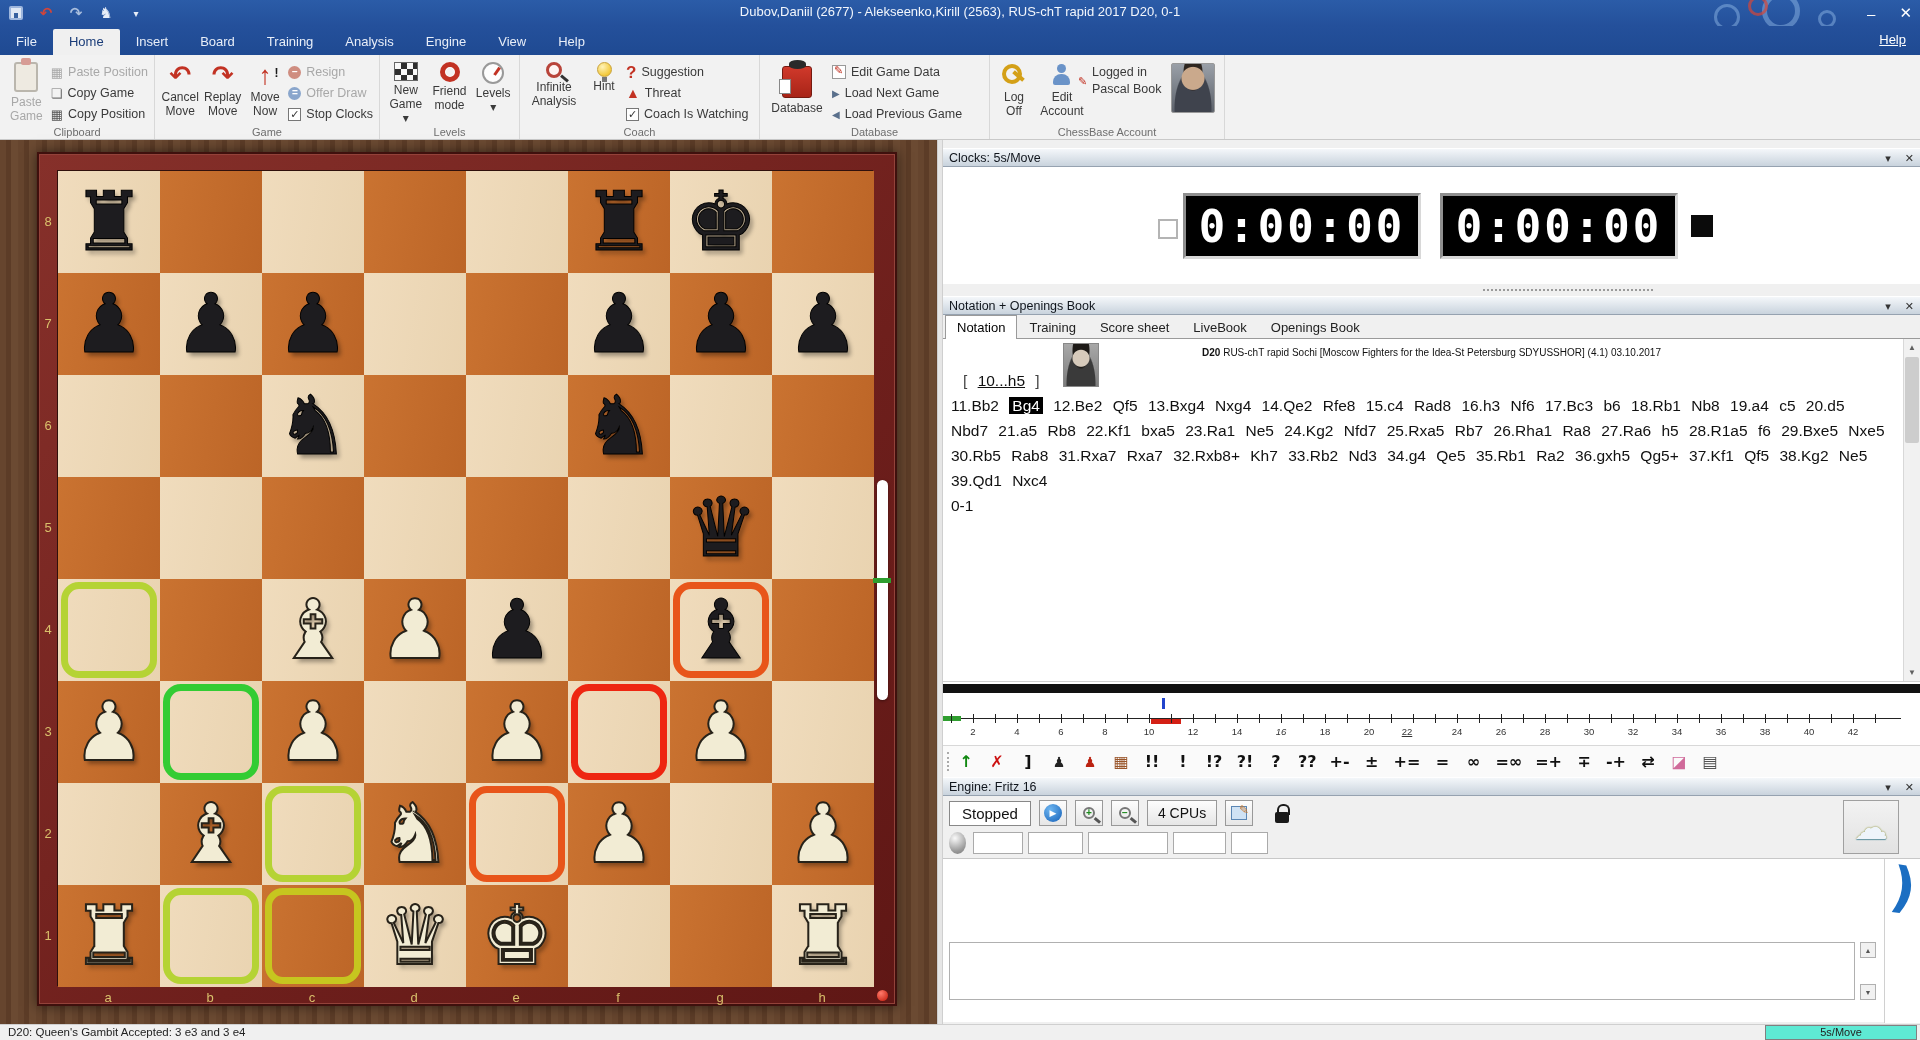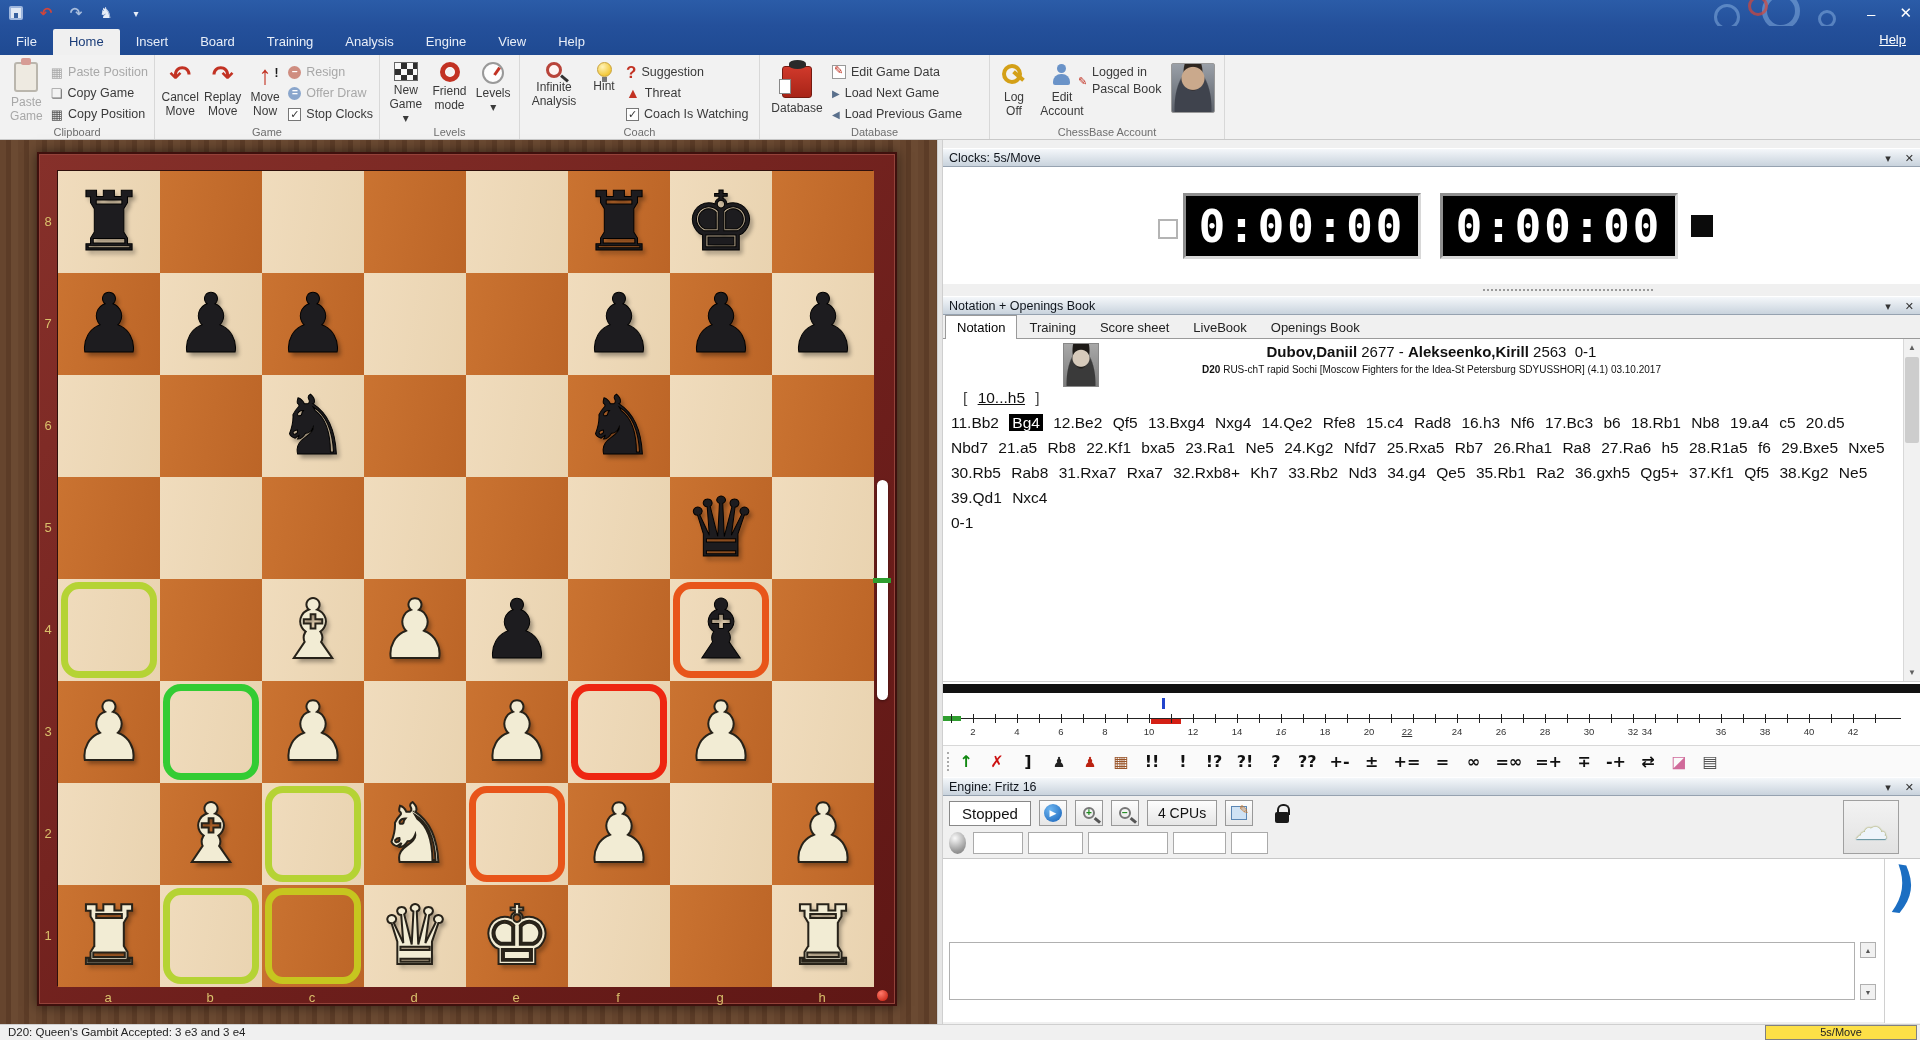--- a/index.html
+++ b/index.html
@@ -227,37 +227,38 @@
   #ea-up { top:0; } #ea-down { bottom:0; }
   #eng-rail { position:absolute; left:941px; top:0; width:36px; height:164px; background:#fff; border-left:1px solid #d0d0d0; }
   #paren-mark { font-family:"DejaVu Sans",sans-serif; font-size:54px; font-weight:bold; color:#1b6ec2;
     line-height:58px; padding-left:6px; transform:rotate(8deg); display:block; }
 
   
   #statusbar { position:absolute; left:0; top:1024px; width:1920px; height:16px; background:#f0f0f0;
     border-top:1px solid #cfcfcf; font-size:11.5px; color:#222; }
   #status-left { position:absolute; left:8px; top:1px; }
   #status-right { position:absolute; right:3px; top:0px; width:152px; height:15px; border:1px solid #808080;
-    text-align:center; font-size:11px; line-height:13px; background:#fde047; }
+    text-align:center; font-size:11px; line-height:13px; background:#5eead4; }
 </style>
 </head>
 <body>
 
 <div id="app">
 
   <div id="titlebar">
     <div id="qat">
       <span class="qat-ic">
           <span class="qat-save"></span>
         </span>
       <span class="qat-ic qat-undo">↶</span>
       <span class="qat-ic qat-redo">↷</span>
       <span class="qat-ic">♞</span>
       <span class="qat-ic" style="font-size:10px">▾</span>
     </div>
+    <div id="title-text">Dubov,Daniil (2677) - Alekseenko,Kirill (2563), RUS-chT rapid 2017  D20, 0-1</div>
     <div id="deco">
       <span class="ring r1"></span>
         <span class="ring r2"></span>
         <span class="ring r3"></span>
         <span class="ring red"></span>
     </div>
     <div id="win-controls">
       <span>–</span>
       <span>✕</span>
     </div>
@@ -627,28 +628,20 @@
           <div class="ntab active">Notation</div>
           <div class="ntab">Training</div>
           <div class="ntab">Score sheet</div>
           <div class="ntab">LiveBook</div>
           <div class="ntab">Openings Book</div>
         </div>
 
       <div id="notation-body">
         <div id="game-header">
           <div id="gh-photo"></div>
-          <div id="gh-line1">
-            <b>Dubov,Daniil</b>
-            <span>2677</span>
-            <span> - </span>
-            <b>Alekseenko,Kirill</b>
-            <span>2563</span>
-            &nbsp;<span>0-1</span>
-          </div>
           <div id="gh-line2">
             <b>D20</b><span> RUS-chT rapid Sochi [Moscow Fighters for the Idea-St Petersburg SDYUSSHOR] (4.1) 03.10.2017</span>
           </div>
         </div>
         <div id="moves">
           <div id="variation"><span>[ </span><u>10...h5</u><span> ]</span></div>
           <p><span>11.Bb2</span> <span class="selmove">Bg4</span> <span>12.Be2 Qf5 13.Bxg4 Nxg4 14.Qe2 Rfe8 15.c4 Rad8 16.h3 Nf6 17.Bc3 b6 18.Rb1 Nb8 19.a4 c5 20.d5 Nbd7 21.a5 Rb8 22.Kf1 bxa5 23.Ra1 Ne5 24.Kg2 Nfd7 25.Rxa5 Rb7 26.Rha1 Ra8 27.Ra6 h5 28.R1a5 f6 29.Bxe5 Nxe5 30.Rb5 Rab8 31.Rxa7 Rxa7 32.Rxb8+ Kh7 33.Rb2 Nd3 34.g4 Qe5 35.Rb1 Ra2 36.gxh5 Qg5+ 37.Kf1 Qf5 38.Kg2 Ne5 39.Qd1 Nxc4</span></p>
           <div id="result-line">0-1</div>
         </div>
         <div id="nb-scroll">
@@ -708,21 +701,21 @@
             <div class="tick" style="left: 602px;"></div>
             <div class="ticklabel" style="left: 594px;">28</div>
             <div class="tick" style="left: 624px;"></div>
             <div class="tick" style="left: 646px;"></div>
             <div class="ticklabel" style="left: 638px;">30</div>
             <div class="tick" style="left: 668px;"></div>
             <div class="tick" style="left: 690px;"></div>
             <div class="ticklabel" style="left: 682px;">32</div>
             <div class="tick" style="left: 712px;"></div>
             <div class="tick" style="left: 734px;"></div>
-            <div class="ticklabel" style="left: 696px; text-align: center;">34</div>
+            <div class="ticklabel" style="left: 726px; text-align: center;">34</div>
             <div class="tick" style="left: 756px;"></div>
             <div class="tick" style="left: 778px;"></div>
             <div class="ticklabel" style="left: 770px;">36</div>
             <div class="tick" style="left: 800px;"></div>
             <div class="tick" style="left: 822px;"></div>
             <div class="ticklabel" style="left: 814px;">38</div>
             <div class="tick" style="left: 844px;"></div>
             <div class="tick" style="left: 866px;"></div>
             <div class="ticklabel" style="left: 858px;">40</div>
             <div class="tick" style="left: 888px;"></div>

